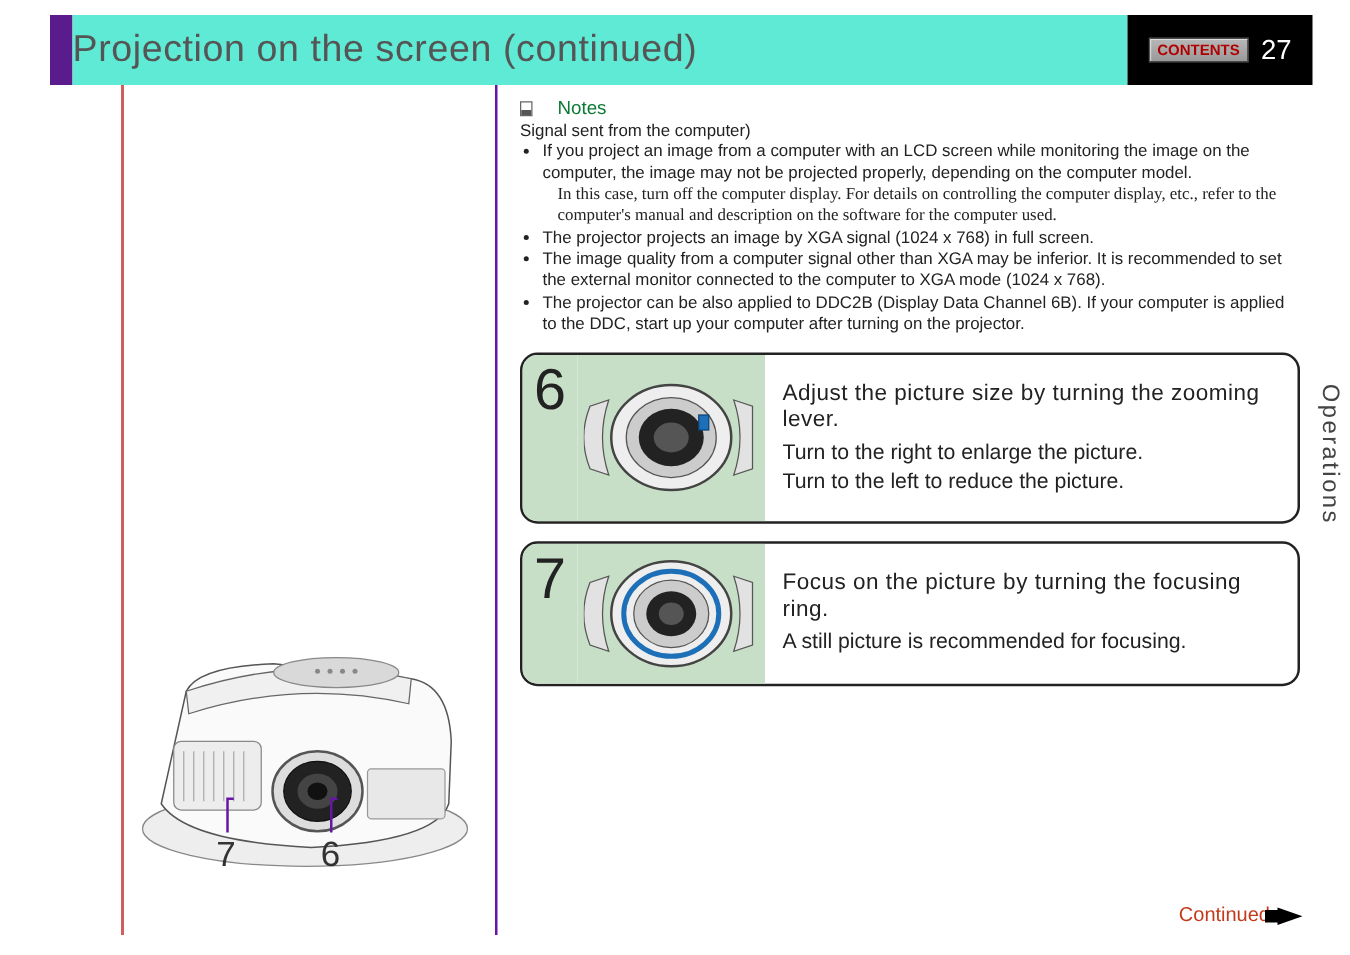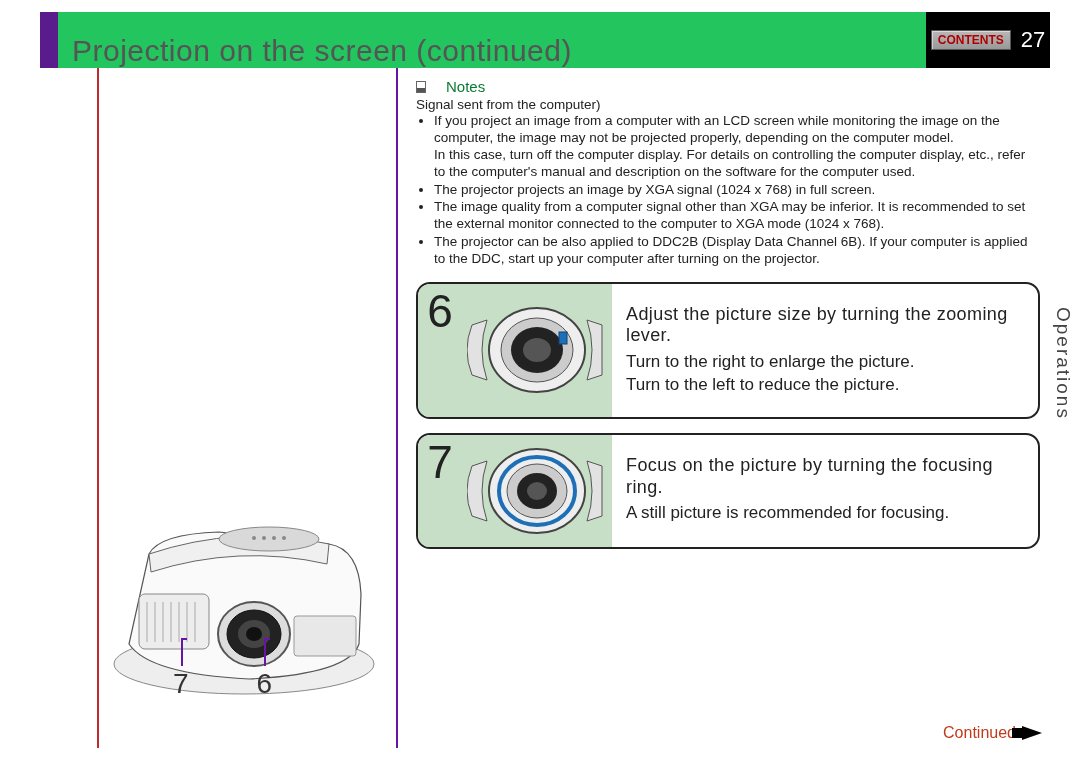--- a/index.html
+++ b/index.html
@@ -23,33 +23,32 @@
     height: 56px;
     display: flex;
     align-items: stretch;
   }
   .purple-tab {
     width: 18px;
     background: #5a1b8d;
   }
   .title-bg {
     flex: 1;
-    background: #22c55e;
-    display: flex;
-    align-items: flex-end;
-    padding-left: 14px;
+    background: #5eead4;
+    display: flex;
+    align-items: center;
   }
   .title-text {
     font-size: 30px;
     color: #555;
     font-weight: 400;
     letter-spacing: 0.5px;
   }
   .header-right {
-    width: 124px;
+    width: 148px;
     background: #000;
     display: flex;
     align-items: center;
     justify-content: center;
     gap: 10px;
   }
   .contents-btn {
     background: linear-gradient(#b8b8b8,#999);
     border: 1px solid #555;
     padding: 2px 6px;
@@ -133,21 +132,21 @@
   .notes-label { color: #0a7a34; font-size: 15px; }
   .notes-sub { font-size: 13.5px; color: #222; }
   .notes-list {
     list-style: disc;
     padding-left: 18px;
     font-size: 13.5px;
     color: #222;
     line-height: 1.25;
   }
   .notes-list li { margin-top: 1px; }
-  .indent { display: block; }
+  .indent { margin-left: 12px; display: block; font-family: Liberation Serif, serif; }
   .step-card {
     margin-top: 14px;
     border: 2px solid #222;
     border-radius: 14px;
     display: flex;
     overflow: hidden;
     min-height: 116px;
   }
   .step-num-wrap {
     background: #c7dfc7;

